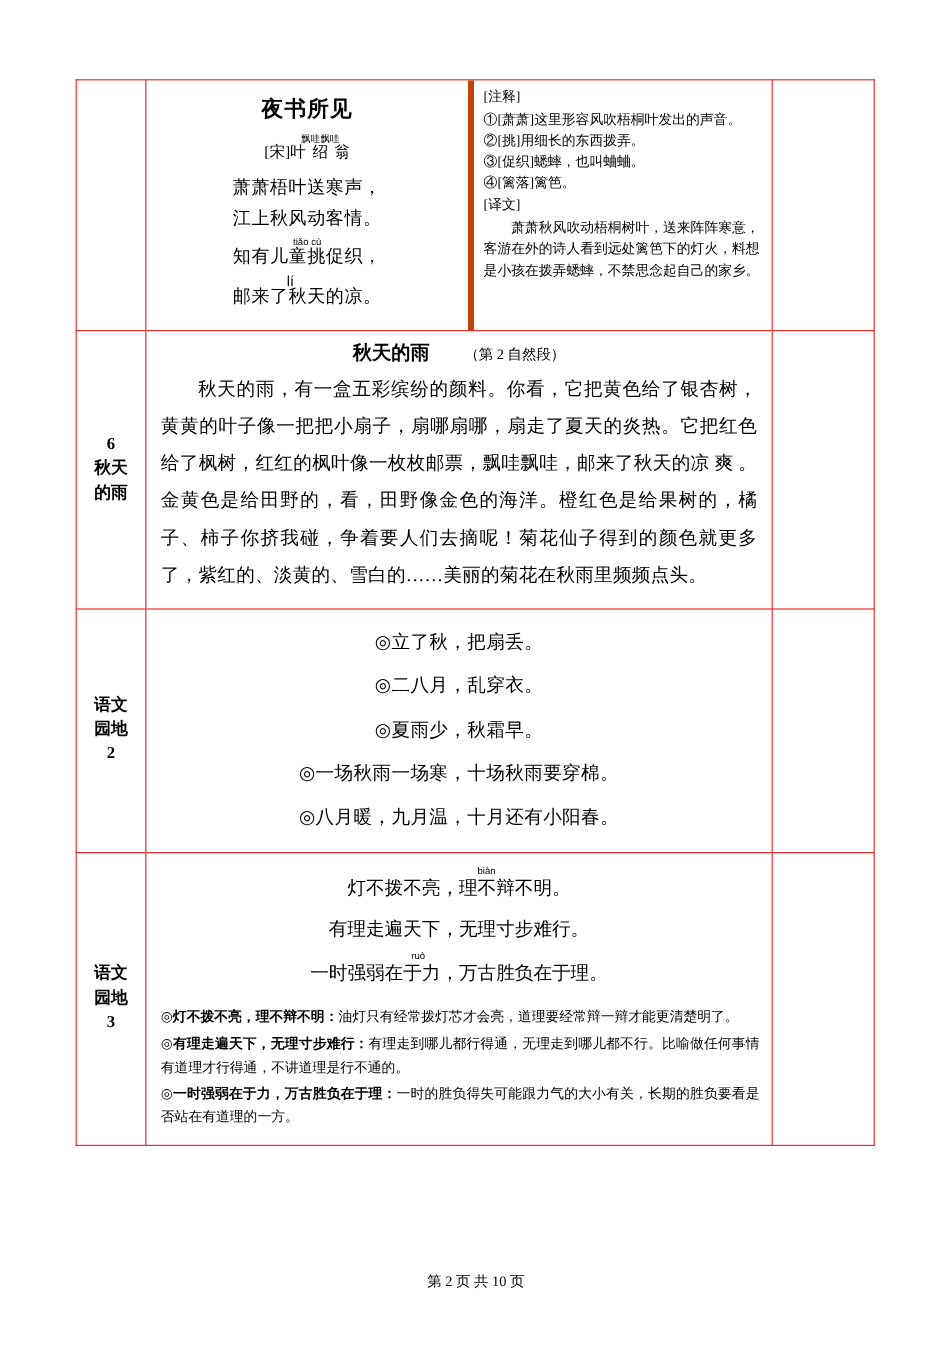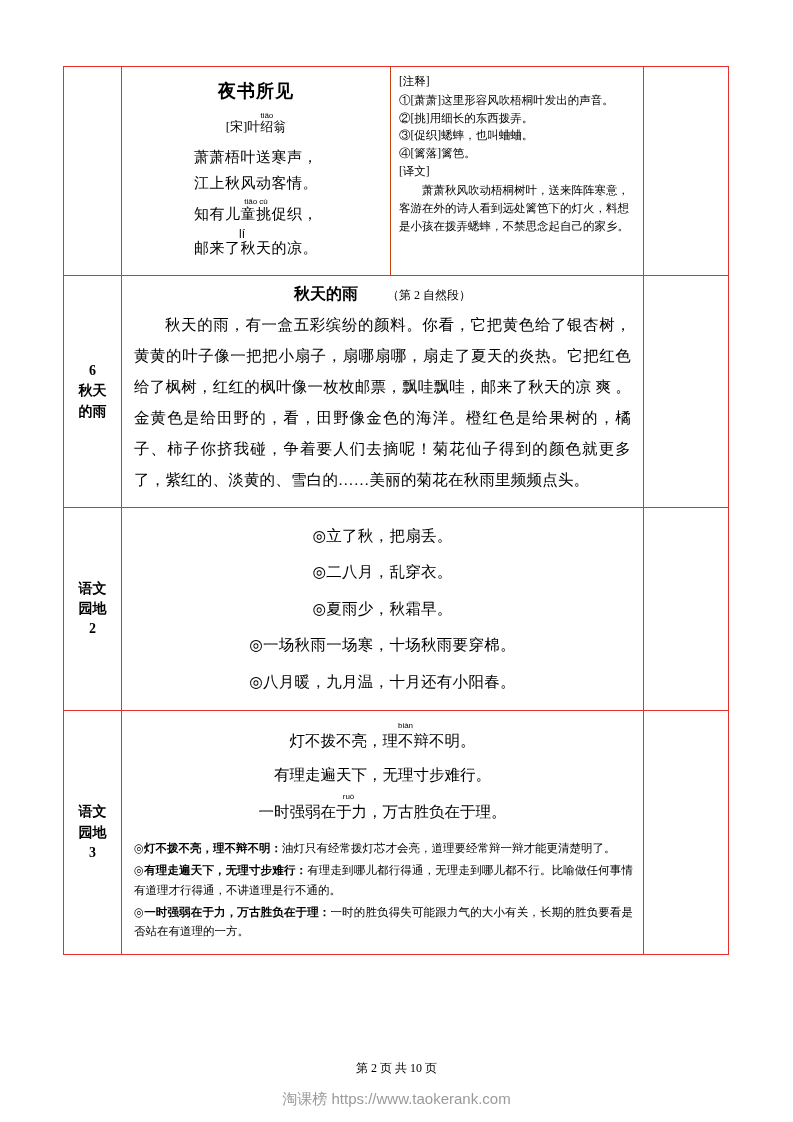--- a/index.html
+++ b/index.html
@@ -69,21 +69,21 @@
     font-size: 13px;
     margin-bottom: 8px;
   }
   .poem-line {
     font-size: 15px;
     line-height: 1.75;
     letter-spacing: 0.5px;
   }
   .poem-right {
     flex: 1;
-    border-left: 1px solid #c2410c;
+    border-left: 5px solid #c2410c;
     padding: 6px 6px 8px 8px;
     font-size: 11.5px;
     line-height: 1.55;
     box-sizing: border-box;
   }
   .poem-right .hd { margin: 0 0 1px 0; }
   .poem-right p { margin: 0; }
   .poem-right .indent { text-indent: 2em; }
 
   
@@ -182,21 +182,21 @@
       <col class="col-note">
     </colgroup>
     <tbody>
 
       <tr>
         <td class="label-cell"></td>
         <td>
           <div class="poem-wrap">
             <div class="poem-left">
               <div class="poem-title">夜书所见</div>
-              <div class="poem-author"><span>[宋]叶</span><ruby><span>绍</span><rt>tiǎo</rt></ruby><span>翁</span></div>
+              <div class="poem-author"><span>[宋]叶</span><ruby><span>绍</span><rt>飘哇飘哇</rt></ruby><span>翁</span></div>
               <div class="poem-line">萧萧梧叶送寒声，</div>
               <div class="poem-line">江上秋风动客情。</div>
               <div class="poem-line"><rt style="display:block;font-size:8px;margin-bottom:-4px;">tiǎo cù</rt><span>知有儿童挑促织，</span></div>
               <div class="poem-line"><rt style="display:block;font-size:12px;margin-bottom:-4px;margin-left:-28px;">lí</rt><span>邮来了秋天的凉。</span></div>
             </div>
             <div class="poem-right">
               <p class="hd">[注释]</p>
               <p>①[萧萧]这里形容风吹梧桐叶发出的声音。</p>
               <p>②[挑]用细长的东西拨弄。</p>
               <p>③[促织]蟋蟀，也叫蛐蛐。</p>
@@ -260,15 +260,14 @@
             <p><b>◎一时强弱在于力，万古胜负在于理：</b><span>一时的胜负得失可能跟力气的大小有关，长期的胜负要看是否站在有道理的一方。</span></p>
           </div>
         </td>
         <td></td>
       </tr>
 
     </tbody>
   </table>
 
   <div class="footer">第 2 页 共 10 页</div>
-  <div class="watermark">淘课榜 https://www.taokerank.com</div>
 
 </div>
 
 </body></html>

